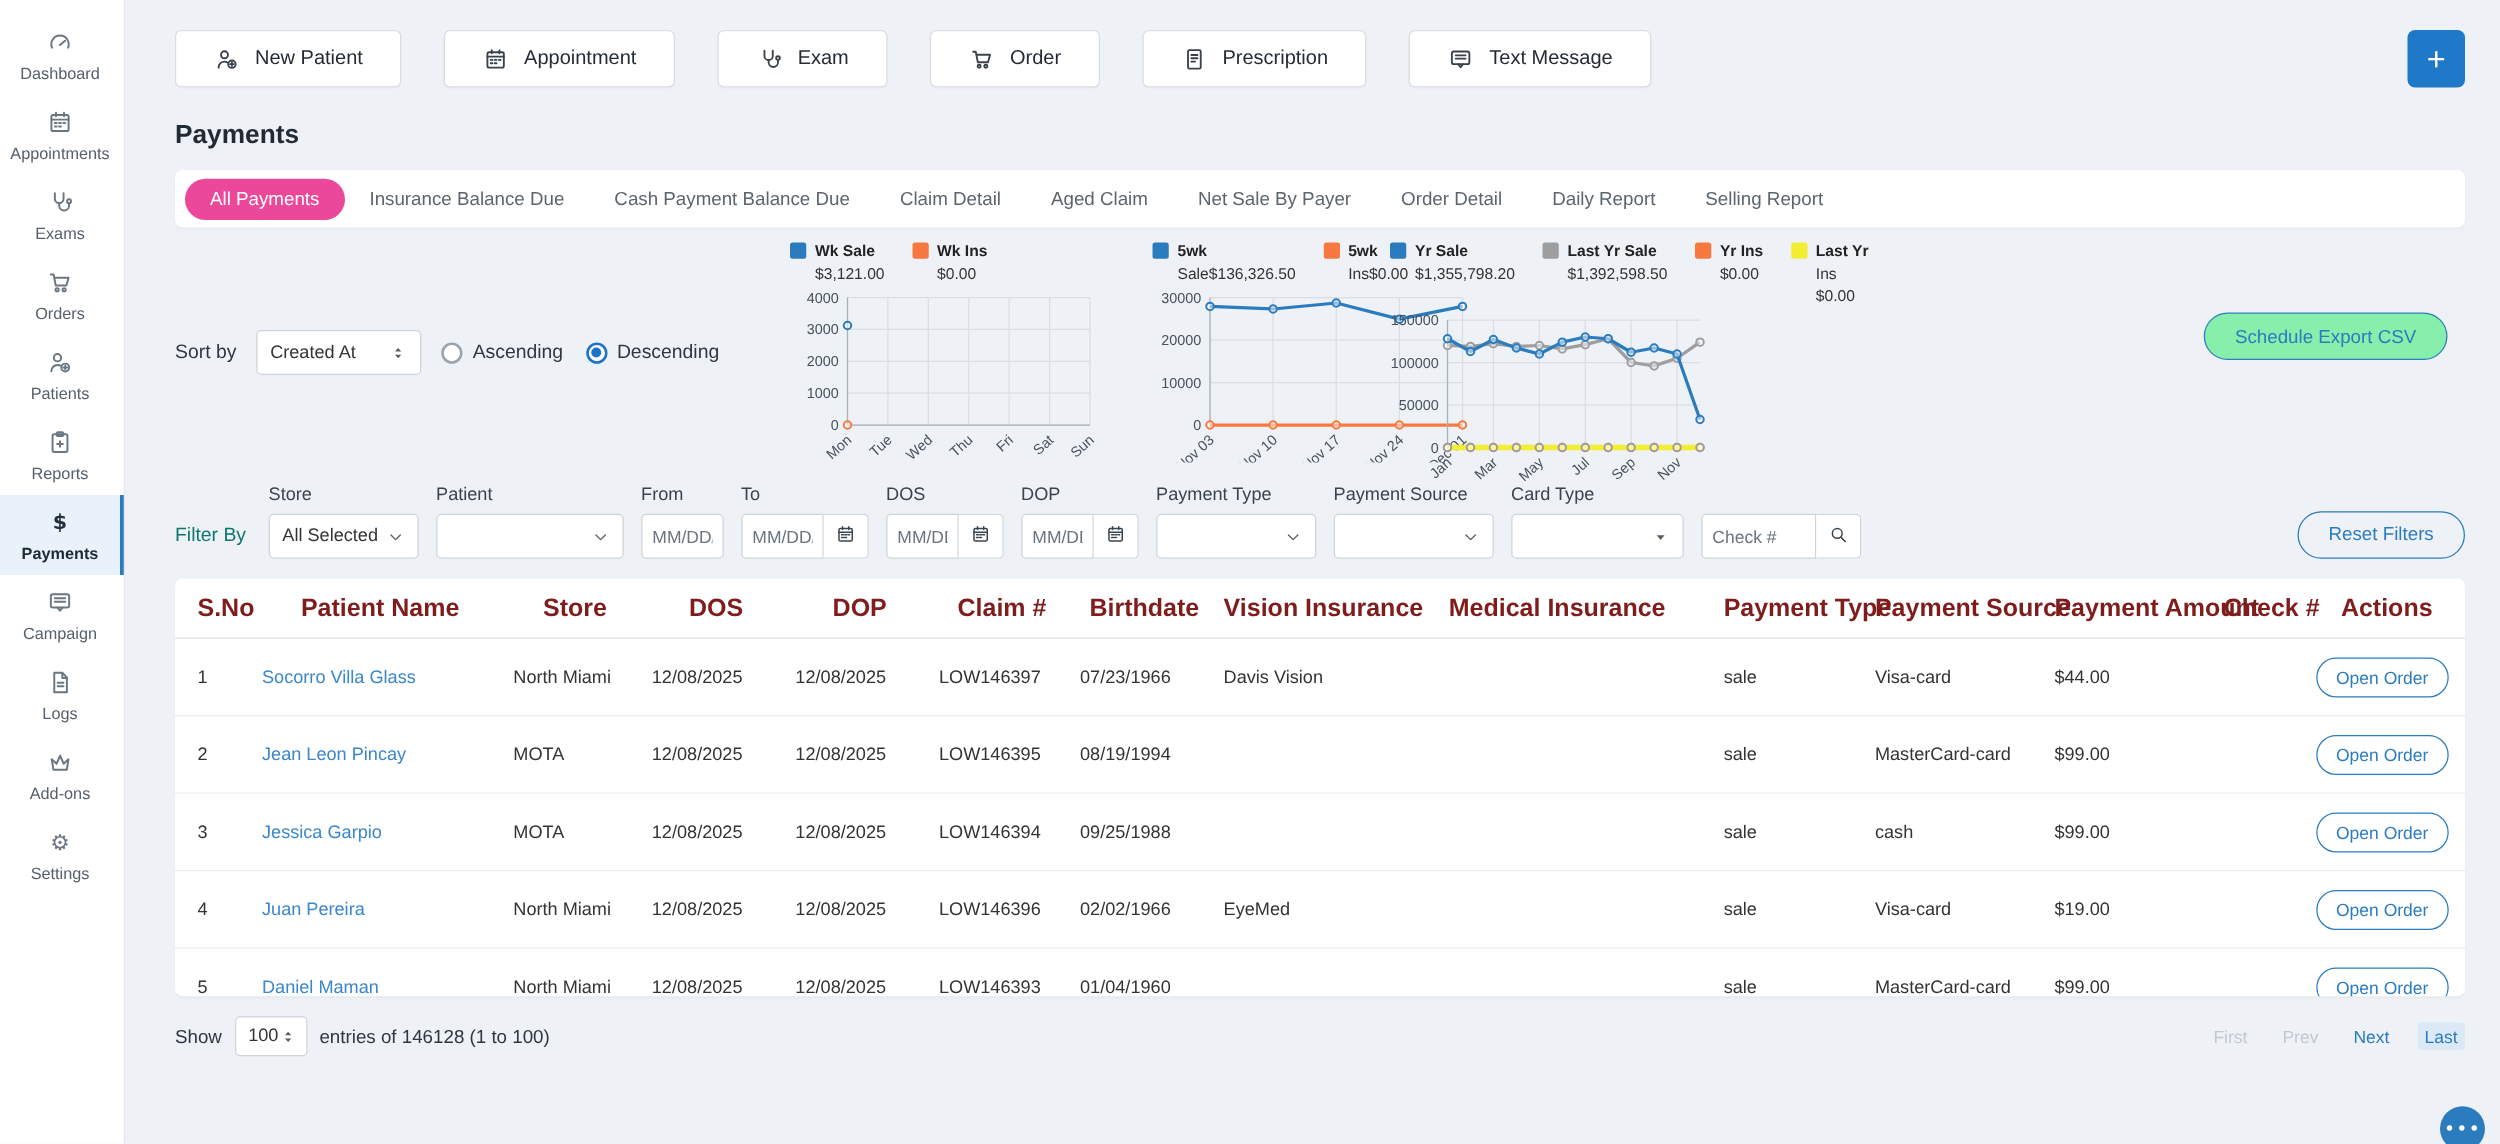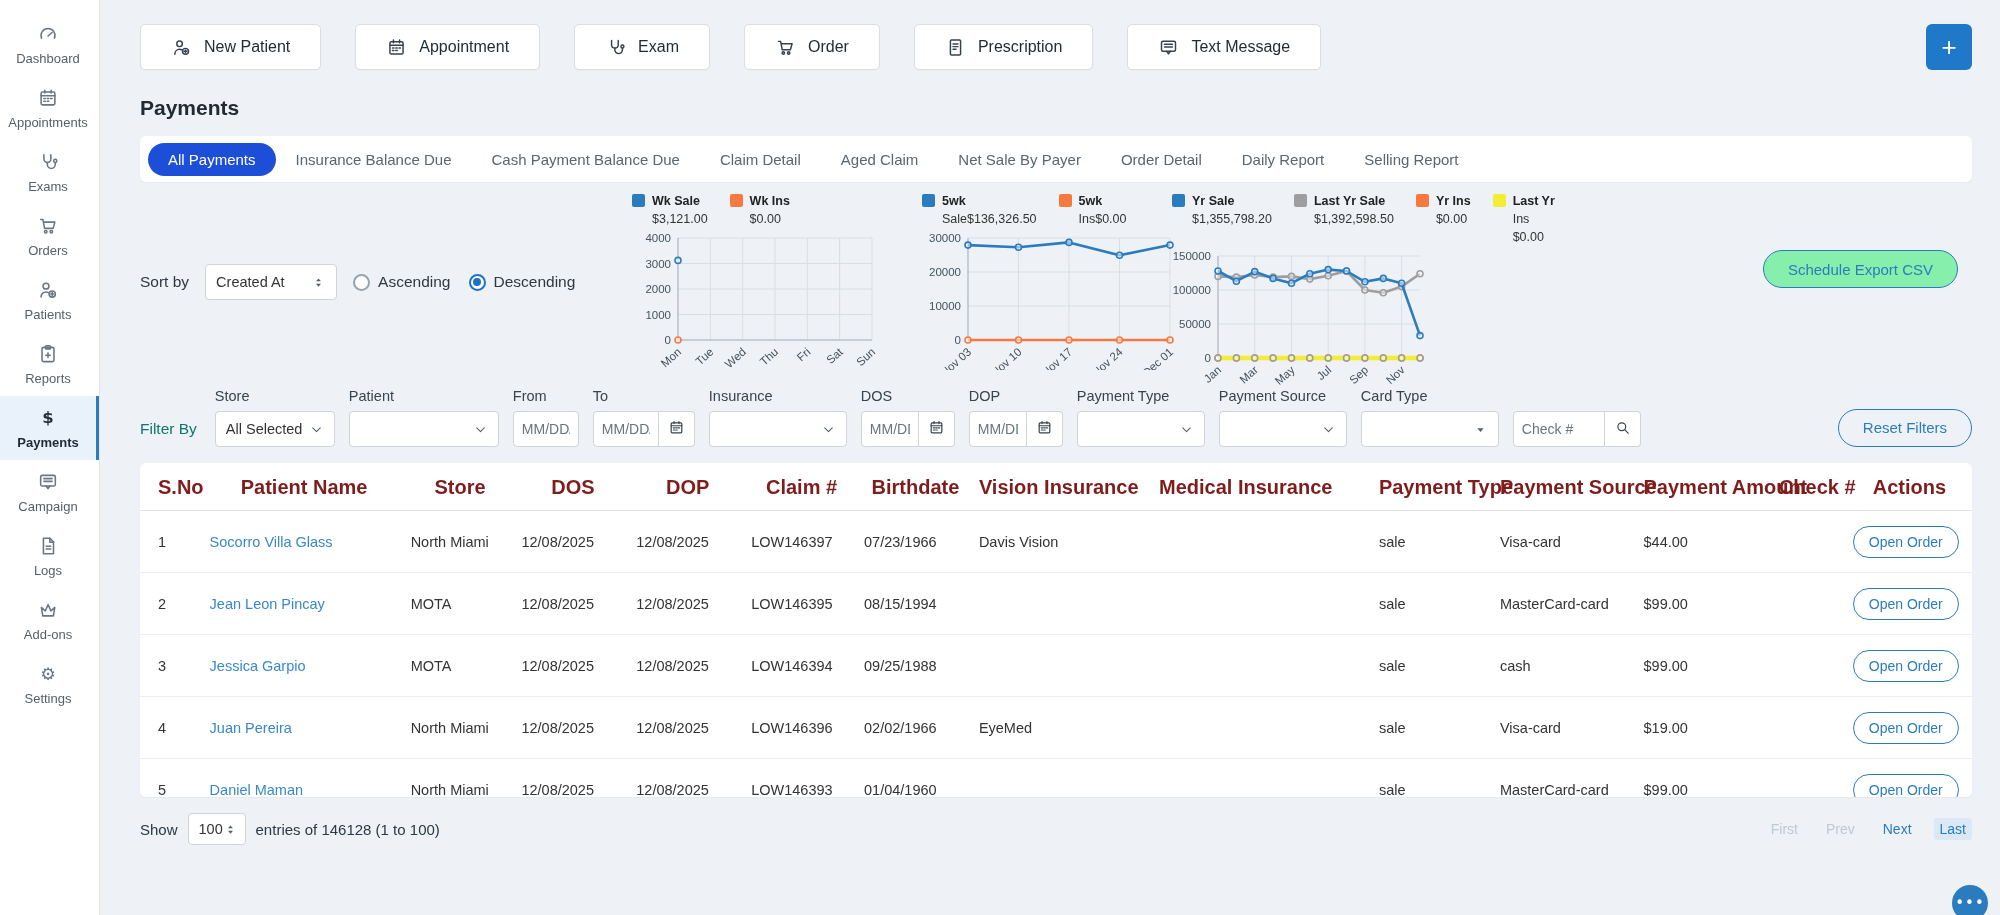--- a/index.html
+++ b/index.html
@@ -22,21 +22,21 @@
   .topbar { display:flex; gap:34px; margin-top:24px; align-items:center; }
   .tool-btn { display:flex; align-items:center; gap:12px; background:#fff; border:1px solid #d9dee3; border-radius:5px; height:46px; padding:0 30px; font-size:16px; color:#232c35; cursor:pointer; box-shadow:0 1px 1px rgba(0,0,0,.02); }
   .tool-btn .icon { color:#39424c; display:flex; }
   .tool-btn .icon svg { width:21px; height:21px; }
   .add-btn { margin-left:auto; width:46px; height:46px; background:#2079c8; border:none; border-radius:6px; color:#fff; font-size:26px; line-height:1; cursor:pointer; display:flex; align-items:center; justify-content:center; }
 
   .page-title { font-size:21px; font-weight:700; color:#222b34; margin-top:26px; }
 
   .tab-card { background:#fff; border-radius:6px; margin-top:16px; height:46px; display:flex; align-items:center; padding:0 8px; box-shadow:0 1px 2px rgba(0,0,0,.04); }
   .tab { font-size:15px; color:#5a6570; padding:8px 20px; border-radius:18px; cursor:pointer; white-space:nowrap; }
-  .tab.active { background:#1d4ed8; color:#fff; }
+  .tab.active { background:#ec4899; color:#fff; }
 
   
   .controls-row { position:relative; height:182px; margin-top:10px; }
   .sort-group { position:absolute; left:0; top:72px; display:flex; align-items:center; gap:16px; }
   .sort-label { font-size:15.5px; color:#2e3742; }
   .sel { background:#fff; border:1px solid #ced4da; border-radius:4px; height:36px; display:flex; align-items:center; justify-content:space-between; padding:0 10px; font-size:14.5px; color:#333; cursor:pointer; }
   .sel .chev { color:#555e68; display:flex; }
   .sel .chev svg { width:15px; height:15px; }
   .sort-select { width:132px; }
   .radio { display:flex; align-items:center; gap:8px; font-size:15.5px; color:#2e3742; cursor:pointer; }
@@ -386,21 +386,21 @@
           <circle cx="147.0" cy="10.4" r="3" fill="#ffffff" fill-opacity="0.5" stroke="#2b7cbf" stroke-width="1.6"></circle>
           <circle cx="197.5" cy="23.3" r="3" fill="#ffffff" fill-opacity="0.5" stroke="#2b7cbf" stroke-width="1.6"></circle>
           <circle cx="248.0" cy="13.1" r="3" fill="#ffffff" fill-opacity="0.5" stroke="#2b7cbf" stroke-width="1.6"></circle>
           <polyline points="46.0,108.0 96.5,108.0 147.0,108.0 197.5,108.0 248.0,108.0" fill="none" stroke="#f8793f" stroke-width="2.6" stroke-linejoin="round"></polyline>
           <circle cx="46.0" cy="108.0" r="3" fill="#ffffff" fill-opacity="0.5" stroke="#f8793f" stroke-width="1.6"></circle>
           <circle cx="96.5" cy="108.0" r="3" fill="#ffffff" fill-opacity="0.5" stroke="#f8793f" stroke-width="1.6"></circle>
           <circle cx="147.0" cy="108.0" r="3" fill="#ffffff" fill-opacity="0.5" stroke="#f8793f" stroke-width="1.6"></circle>
           <circle cx="197.5" cy="108.0" r="3" fill="#ffffff" fill-opacity="0.5" stroke="#f8793f" stroke-width="1.6"></circle>
           <circle cx="248.0" cy="108.0" r="3" fill="#ffffff" fill-opacity="0.5" stroke="#f8793f" stroke-width="1.6"></circle>
         </svg></div>
-    <div class="chart-block" id="chart-2" style="left:1032px; width:500px;"><div class="legend-row">
+    <div class="chart-block" id="chart-2" style="left:972px; width:500px;"><div class="legend-row">
           <div class="legend-item">
             <span class="legend-swatch" style="background: rgb(43, 124, 191);"></span>
             <div class="legend-lines">
               <div>Yr Sale</div>
               <div>$1,355,798.20</div>
             </div>
           </div>
           <div class="legend-item">
             <span class="legend-swatch" style="background: rgb(158, 158, 160);"></span>
             <div class="legend-lines">
@@ -544,33 +544,20 @@
           <button class="attach-btn">
             <span class="icon"><svg viewBox="0 0 24 24" fill="none" stroke="currentColor" stroke-width="1.7" stroke-linecap="round" stroke-linejoin="round">
                 <rect x="4.5" y="5.5" width="15" height="14" rx="1.5"></rect>
                 <path d="M4.5 9.5h15M8.5 3.5v3M15.5 3.5v3"></path>
                 <path d="M7.5 12.5h2M11 12.5h2M14.5 12.5h2M7.5 15.5h2M11 15.5h2"></path>
               </svg></span>
           </button>
         </div>
       </div>
       <div class="ffield">
-        <span class="flabel">Insurance</span>
-        <div class="fctrl">
-          <div class="sel" style="width: 138px;">
-            <span></span>
-            <span class="chev">
-              <svg viewBox="0 0 24 24" fill="none" stroke="currentColor" stroke-width="1.7" stroke-linecap="round" stroke-linejoin="round" width="15" height="15">
-                <path d="M6 9.5l6 6 6-6"></path>
-              </svg>
-            </span>
-          </div>
-        </div>
-      </div>
-      <div class="ffield">
         <span class="flabel">DOS</span>
         <div class="fctrl">
           <input class="f-input has-attach" placeholder="MM/DD/YYYY" style="width: 58px;">
           <button class="attach-btn">
             <span class="icon"><svg viewBox="0 0 24 24" fill="none" stroke="currentColor" stroke-width="1.7" stroke-linecap="round" stroke-linejoin="round">
                 <rect x="4.5" y="5.5" width="15" height="14" rx="1.5"></rect>
                 <path d="M4.5 9.5h15M8.5 3.5v3M15.5 3.5v3"></path>
                 <path d="M7.5 12.5h2M11 12.5h2M14.5 12.5h2M7.5 15.5h2M11 15.5h2"></path>
               </svg></span>
           </button>
@@ -696,21 +683,21 @@
             <td></td>
             <td><button class="open-order">Open Order</button></td>
           </tr>
           <tr>
             <td>2</td>
             <td><a class="plink">Jean Leon Pincay</a></td>
             <td>MOTA</td>
             <td>12/08/2025</td>
             <td>12/08/2025</td>
             <td>LOW146395</td>
-            <td>08/15/1994</td>
+            <td>08/19/1994</td>
             <td></td>
             <td></td>
             <td>sale</td>
             <td>MasterCard-card</td>
             <td>$99.00</td>
             <td></td>
             <td><button class="open-order">Open Order</button></td>
           </tr>
           <tr>
             <td>3</td>

